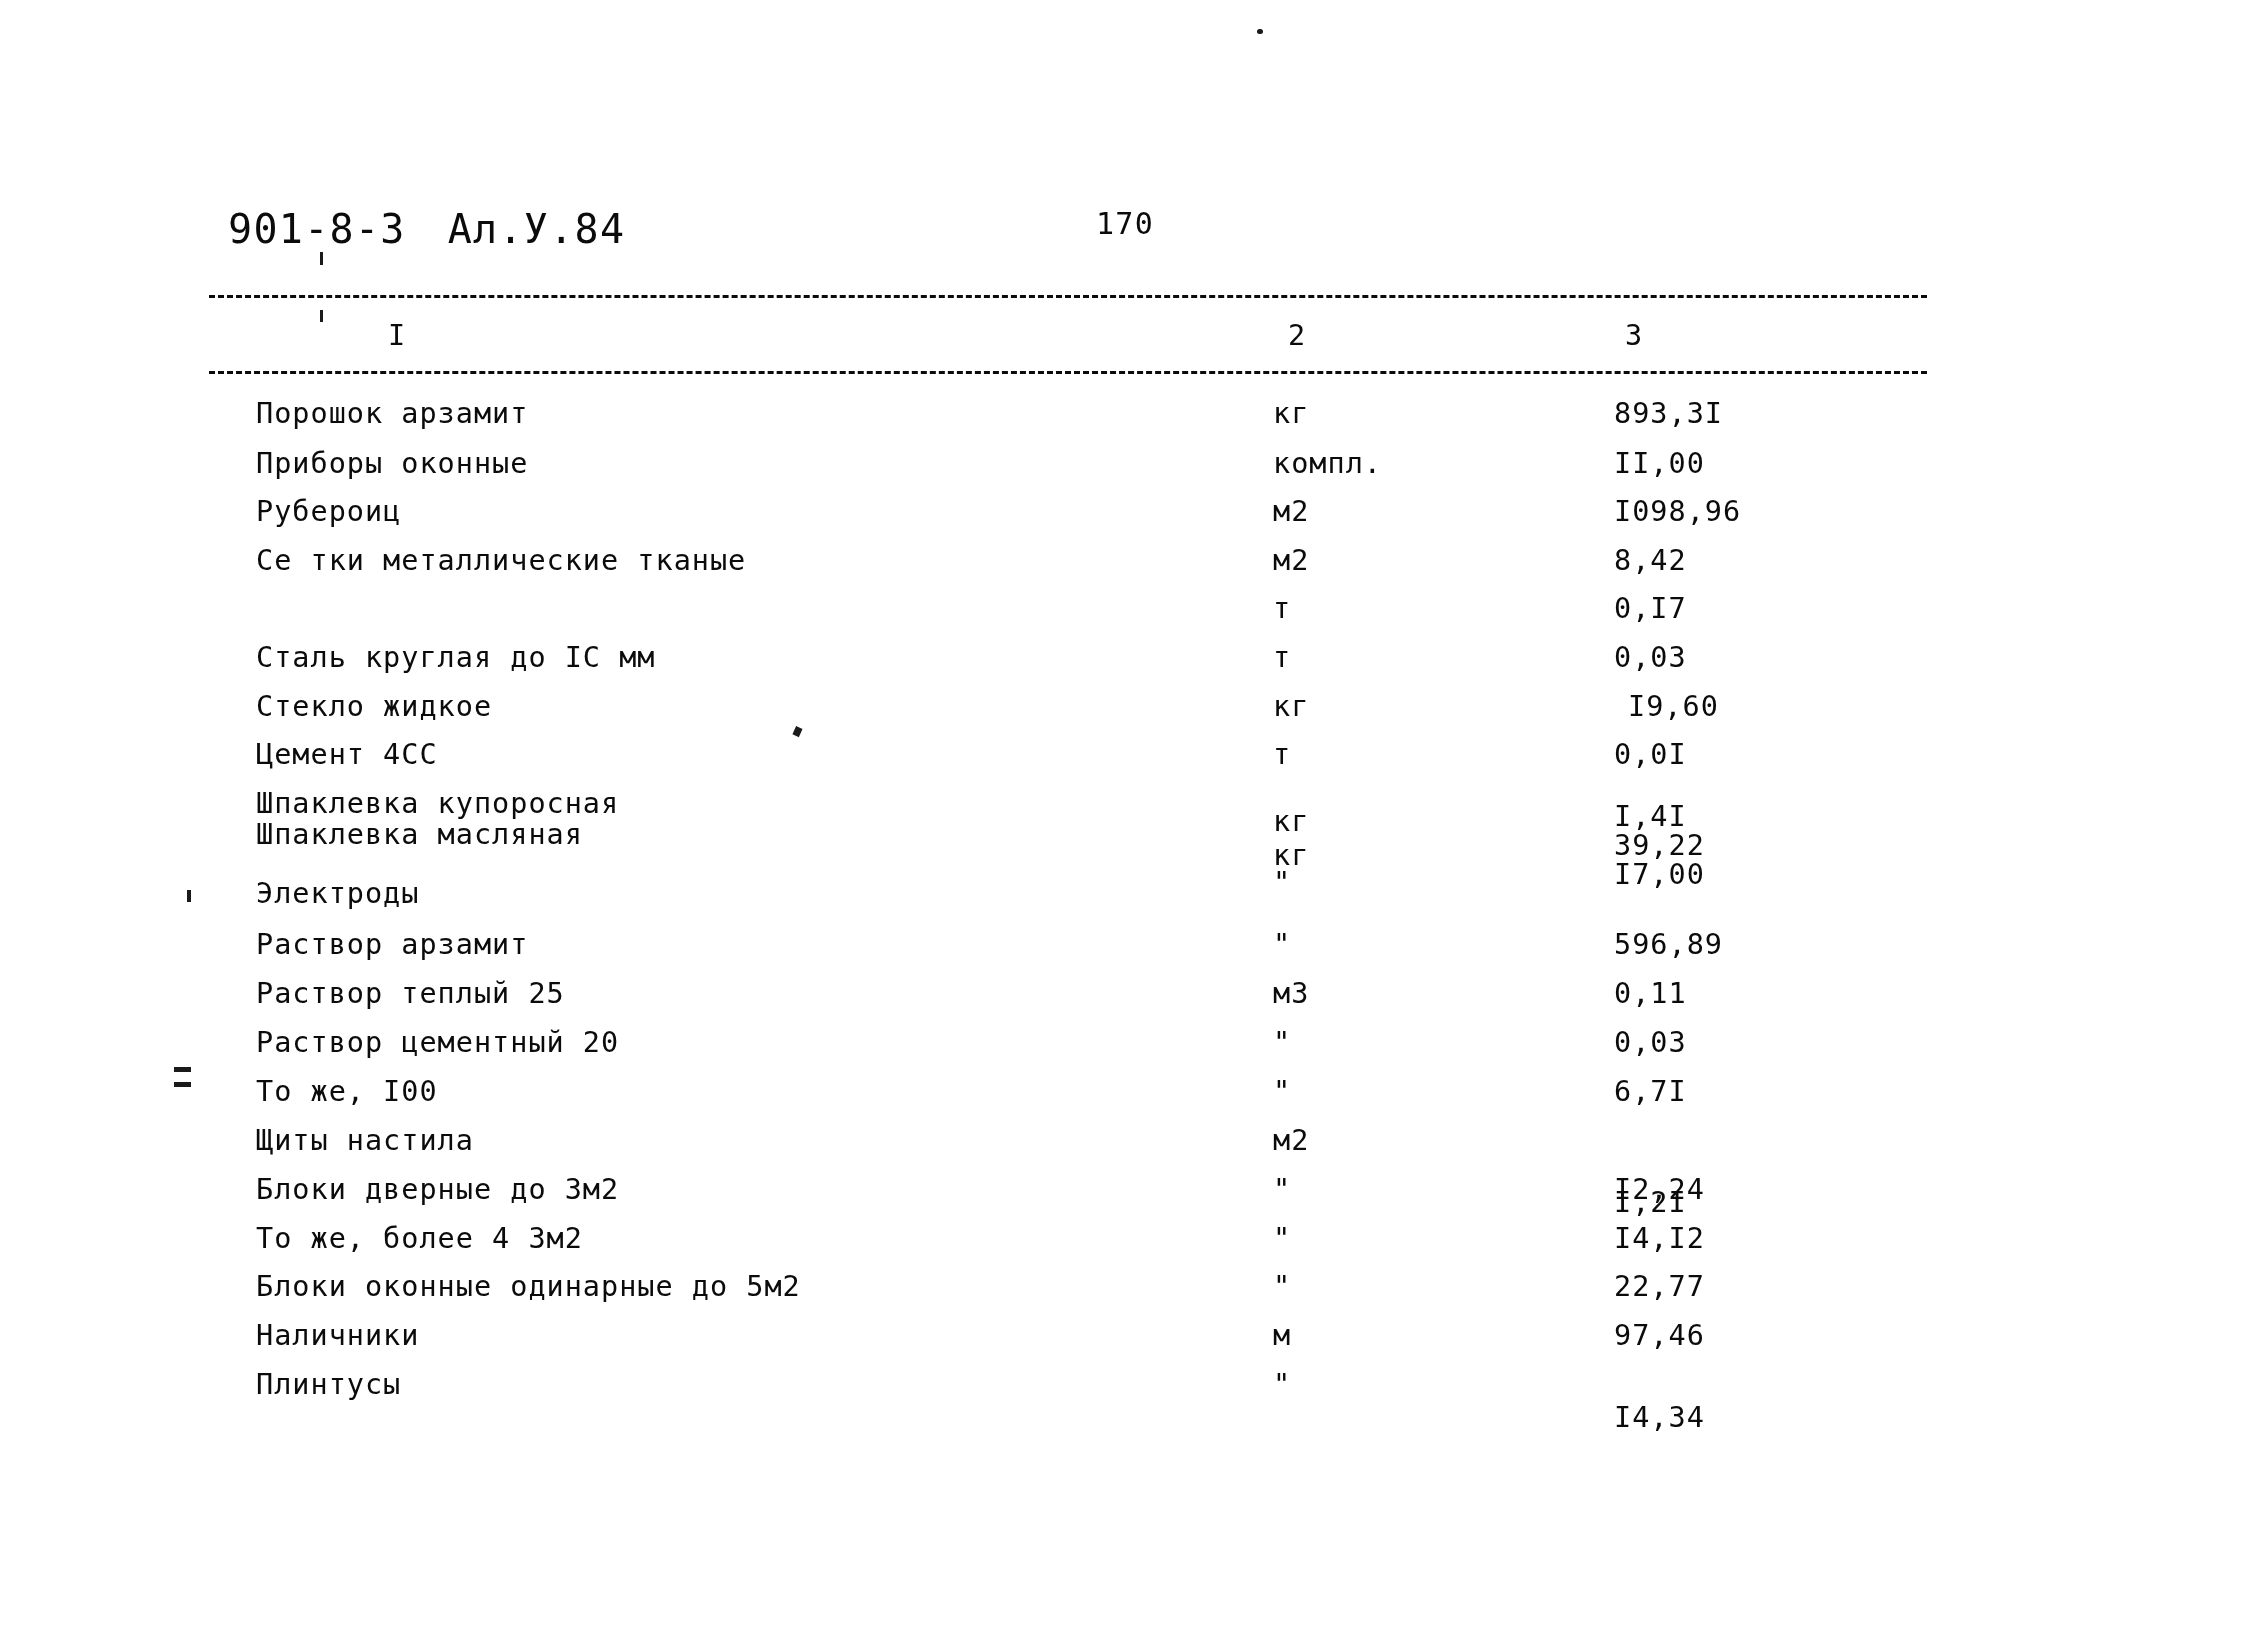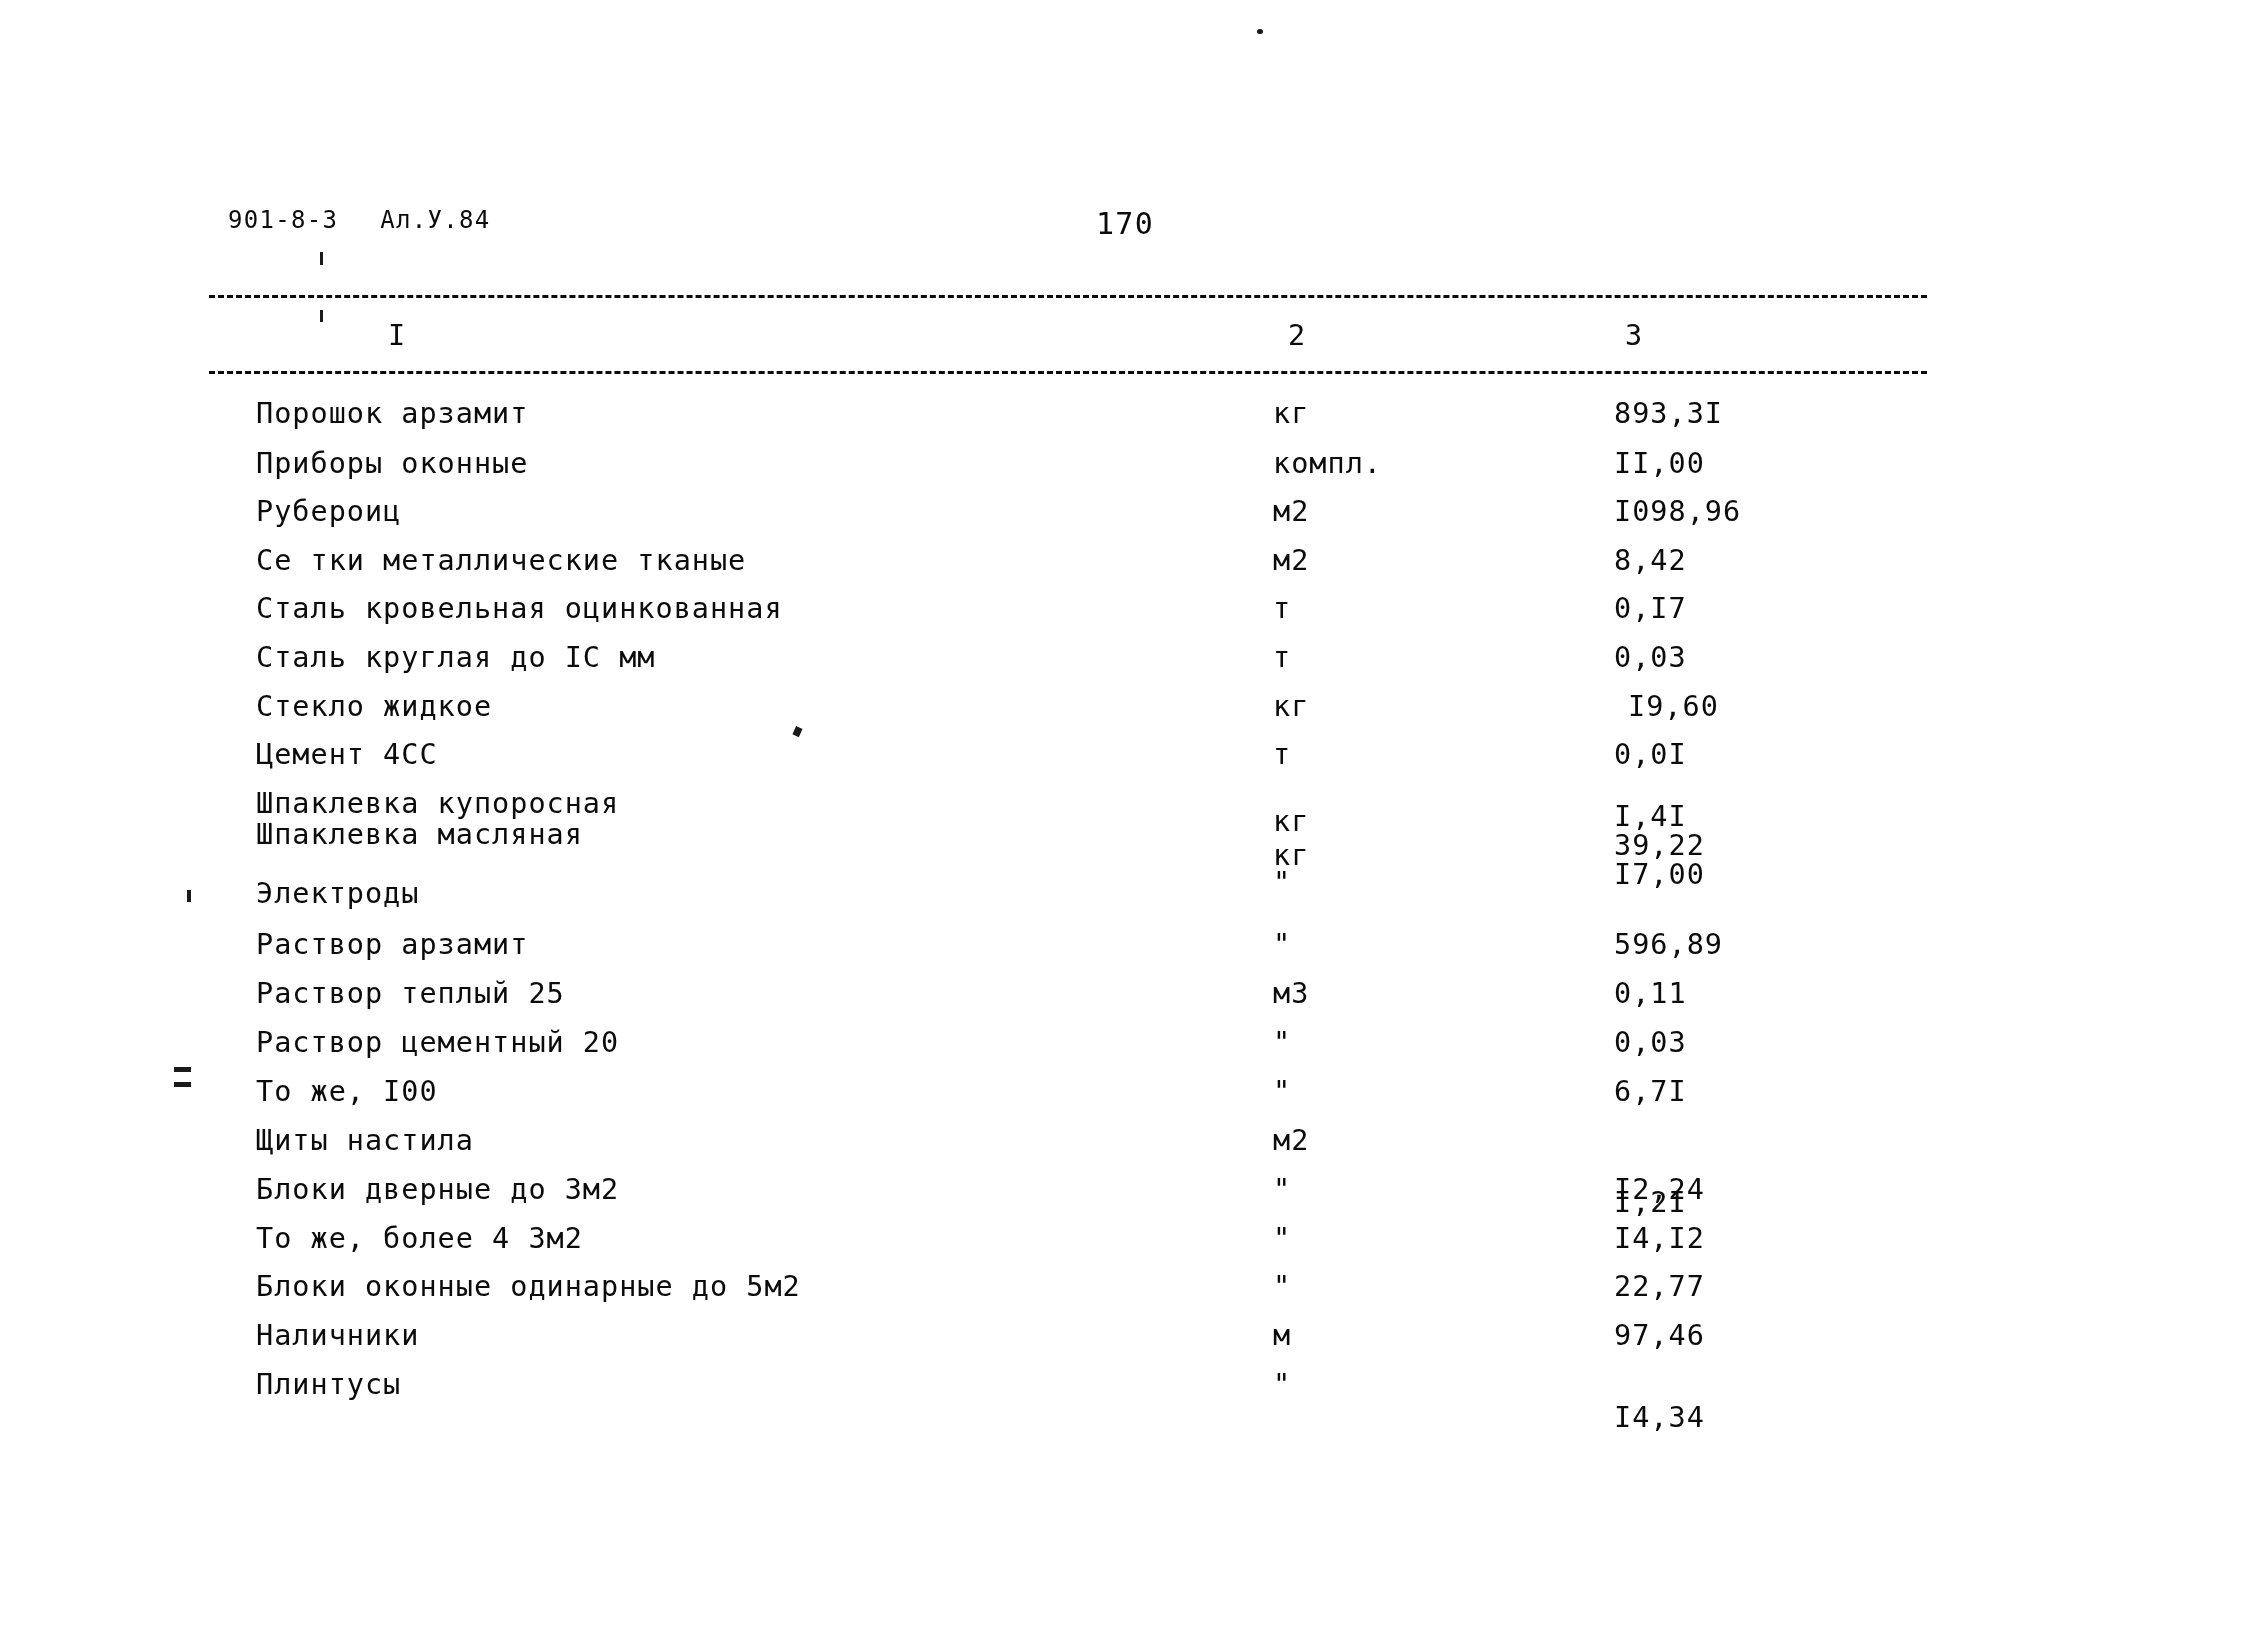--- a/index.html
+++ b/index.html
@@ -16,21 +16,21 @@
     overflow: hidden;
     font-family: "DejaVu Sans Mono", "Liberation Mono", monospace;
     color: #0b0b0b;
   }
 
   
   .doc-header {
     position: absolute;
     left: 228px;
     top: 206px;
-    font-size: 24px;
+    font-size: 40px;
     letter-spacing: 1.3px;
     white-space: nowrap;
   }
   .doc-header .code { margin-right: 42px; }
 
   .page-number {
     position: absolute;
     left: 1096px;
     top: 206px;
     font-size: 30px;
@@ -117,21 +117,20 @@
       <div class="cell value" style="top: 400px;">893,3I</div>
       <div class="cell name" style="top: 450px;">Приборы оконные</div>
       <div class="cell unit" style="top: 450px;">компл.</div>
       <div class="cell value" style="top: 450px;">II,00</div>
       <div class="cell name" style="top: 498px;">Рубероиц</div>
       <div class="cell unit" style="top: 498px;">м2</div>
       <div class="cell value" style="top: 498px;">I098,96</div>
       <div class="cell name" style="top: 547px;">Се тки металлические тканые</div>
       <div class="cell unit" style="top: 547px;">м2</div>
       <div class="cell value" style="top: 547px;">8,42</div>
-      <div class="cell name" style="top: 595px;">Сталь кровельная оцинкованная</div>
       <div class="cell unit" style="top: 595px;">т</div>
       <div class="cell value" style="top: 595px;">0,I7</div>
       <div class="cell name" style="top: 644px;">Сталь круглая до IC мм</div>
       <div class="cell unit" style="top: 644px;">т</div>
       <div class="cell value" style="top: 644px;">0,03</div>
       <div class="cell name" style="top: 693px;">Стекло жидкое</div>
       <div class="cell unit" style="top: 693px;">кг</div>
       <div class="cell value" style="top: 693px; margin-left: 14px;">I9,60</div>
       <div class="cell name" style="top: 741px;">Цемент 4CC</div>
       <div class="cell unit" style="top: 741px;">т</div>

